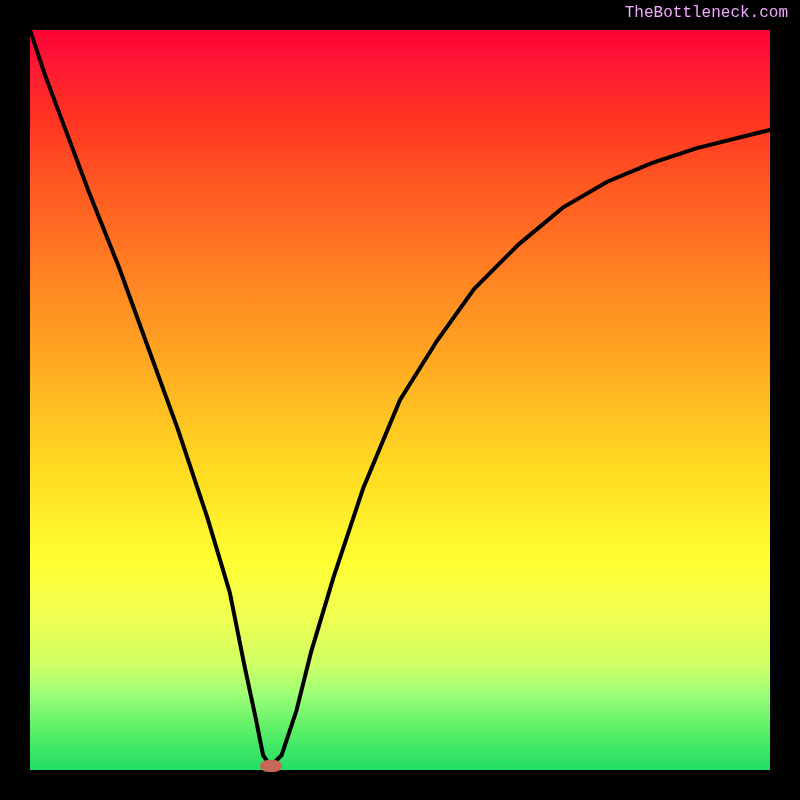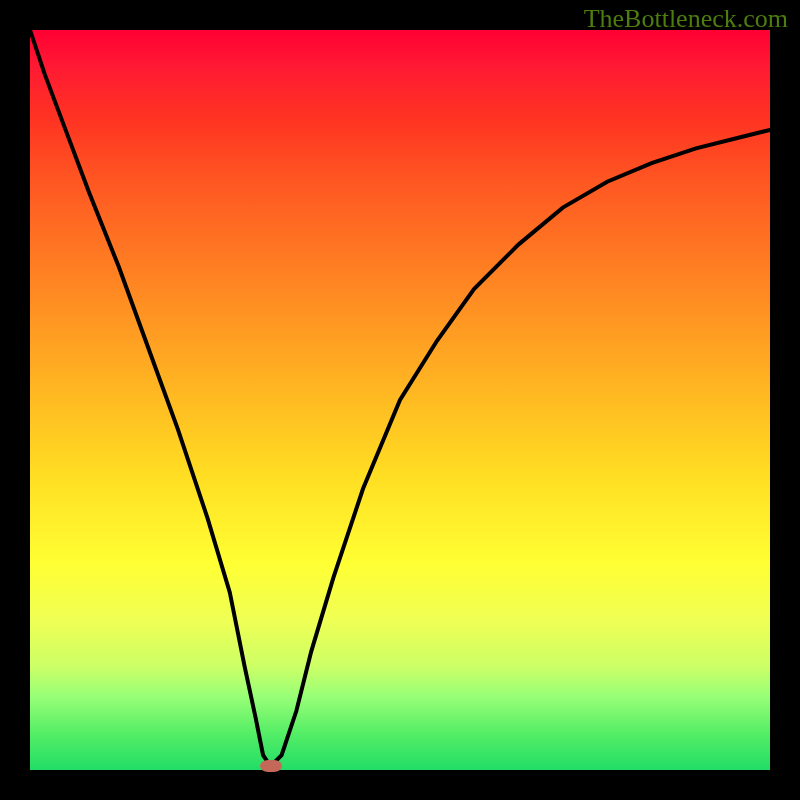--- a/index.html
+++ b/index.html
@@ -30,23 +30,23 @@
       #ccff66 86%,
       #99ff77 90%,
       #55ee66 95%,
       #22dd66 100%
     );
   }
   .watermark {
     position: absolute;
     top: 4px;
     right: 12px;
-    color: #4d7c0f;
-    font-family: Liberation Serif, serif;
-    font-size: 26px;
+    color: #f0abfc;
+    font-family: Liberation Mono, monospace;
+    font-size: 16px;
     font-weight: 500;
     letter-spacing: 0px;
   }
   svg.curve {
     position: absolute;
     inset: 0;
     width: 100%;
     height: 100%;
   }
   .min-marker {

